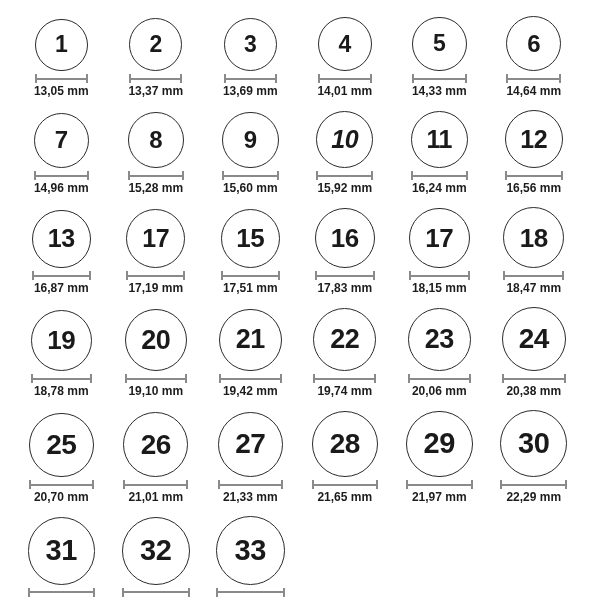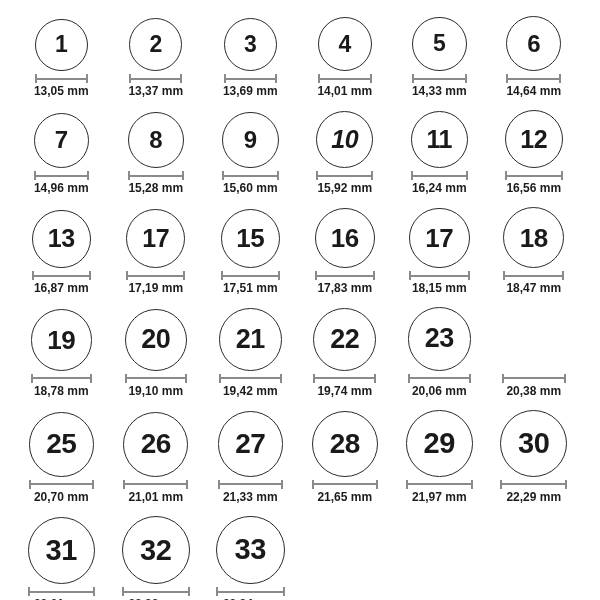--- a/index.html
+++ b/index.html
@@ -237,20 +237,23 @@
         <div class="mm-label">19,74 mm</div>
       </div>
       <div class="cell">
         <div class="circle" style="width: 63.5px; height: 63.5px;">
           <span class="num" style="font-size: 27px;">23</span>
         </div>
         <div class="measure" style="width: 63.5px;"></div>
         <div class="mm-label">20,06 mm</div>
       </div>
       <div class="cell">
+        <div class="circle" style="width: 64px; height: 64px;">
+          <span class="num" style="font-size: 28px;">24</span>
+        </div>
         <div class="measure" style="width: 64px;"></div>
         <div class="mm-label">20,38 mm</div>
       </div>
     </div>
     <div class="row">
       <div class="cell">
         <div class="circle" style="width: 64.5px; height: 64.5px;">
           <span class="num" style="font-size: 28px;">25</span>
         </div>
         <div class="measure" style="width: 64.5px;"></div>

